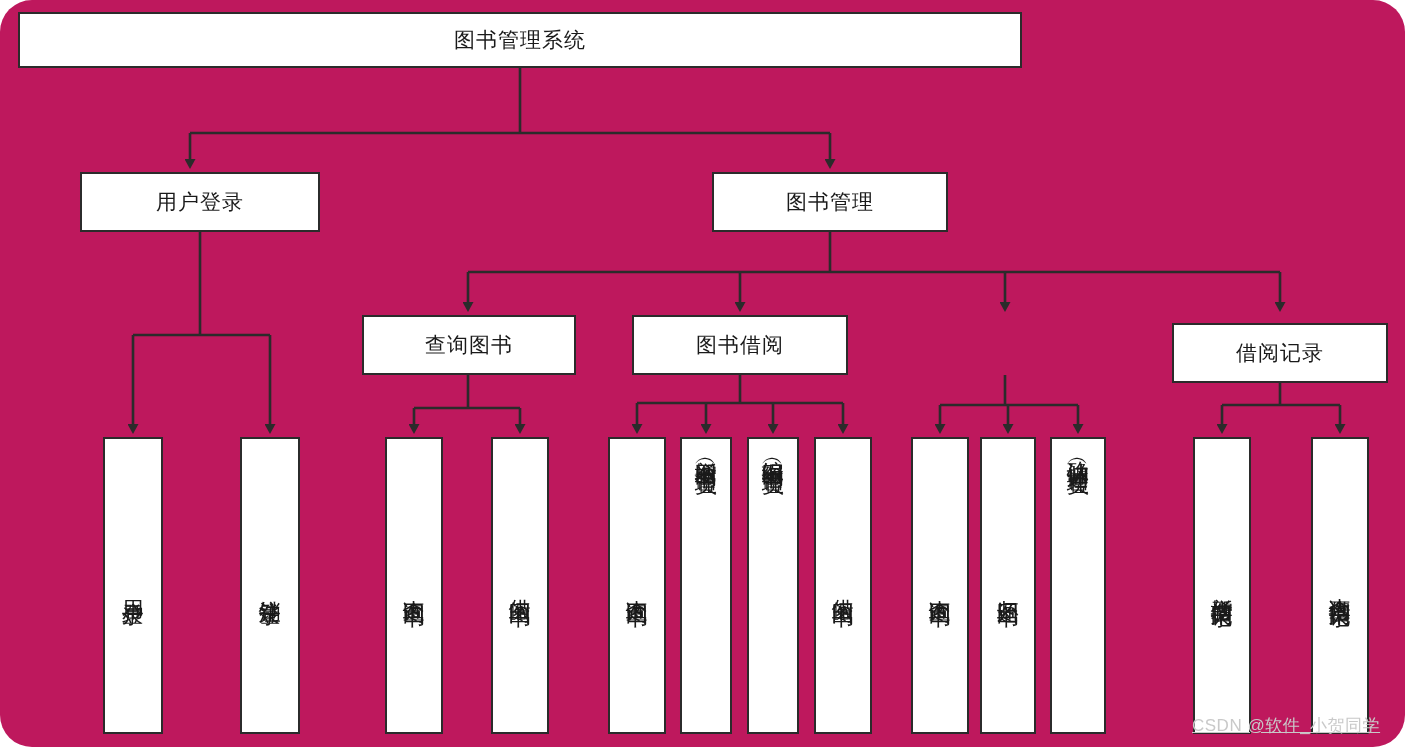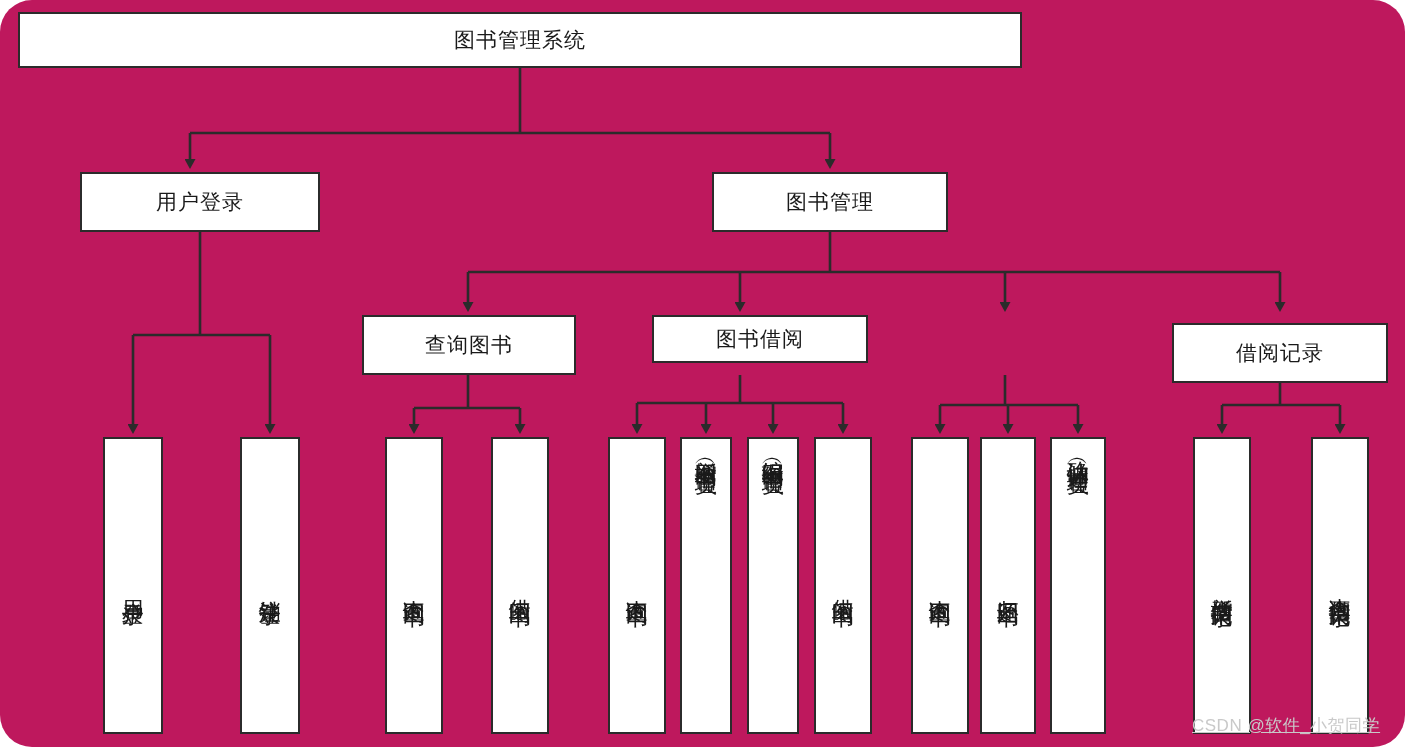--- a/index.html
+++ b/index.html
@@ -133,21 +133,21 @@
   <div class="node" style="left:80px; top:172px; width:240px; height:60px;">
     <span class="node-label">用户登录</span>
   </div>
   <div class="node" style="left:712px; top:172px; width:236px; height:60px;">
     <span class="node-label">图书管理</span>
   </div>
 
   <div class="node" style="left:362px; top:315px; width:214px; height:60px;">
     <span class="node-label">查询图书</span>
   </div>
-  <div class="node" style="left:652px; top:315px; width:216px; height:48px;">
+  <div class="node" style="left:632px; top:315px; width:216px; height:60px;">
     <span class="node-label">图书借阅</span>
   </div>
   <div class="node" style="left:1172px; top:315px; width:216px; height:60px;margin-top:8px;">
     <span class="node-label">借阅记录</span>
   </div>
 
   <div class="node vert bottomish" style="left:103px; top:437px; width:60px; height:297px;">
     <span class="node-label">用户登录</span>
   </div>
   <div class="node vert bottomish" style="left:240px; top:437px; width:60px; height:297px;">

